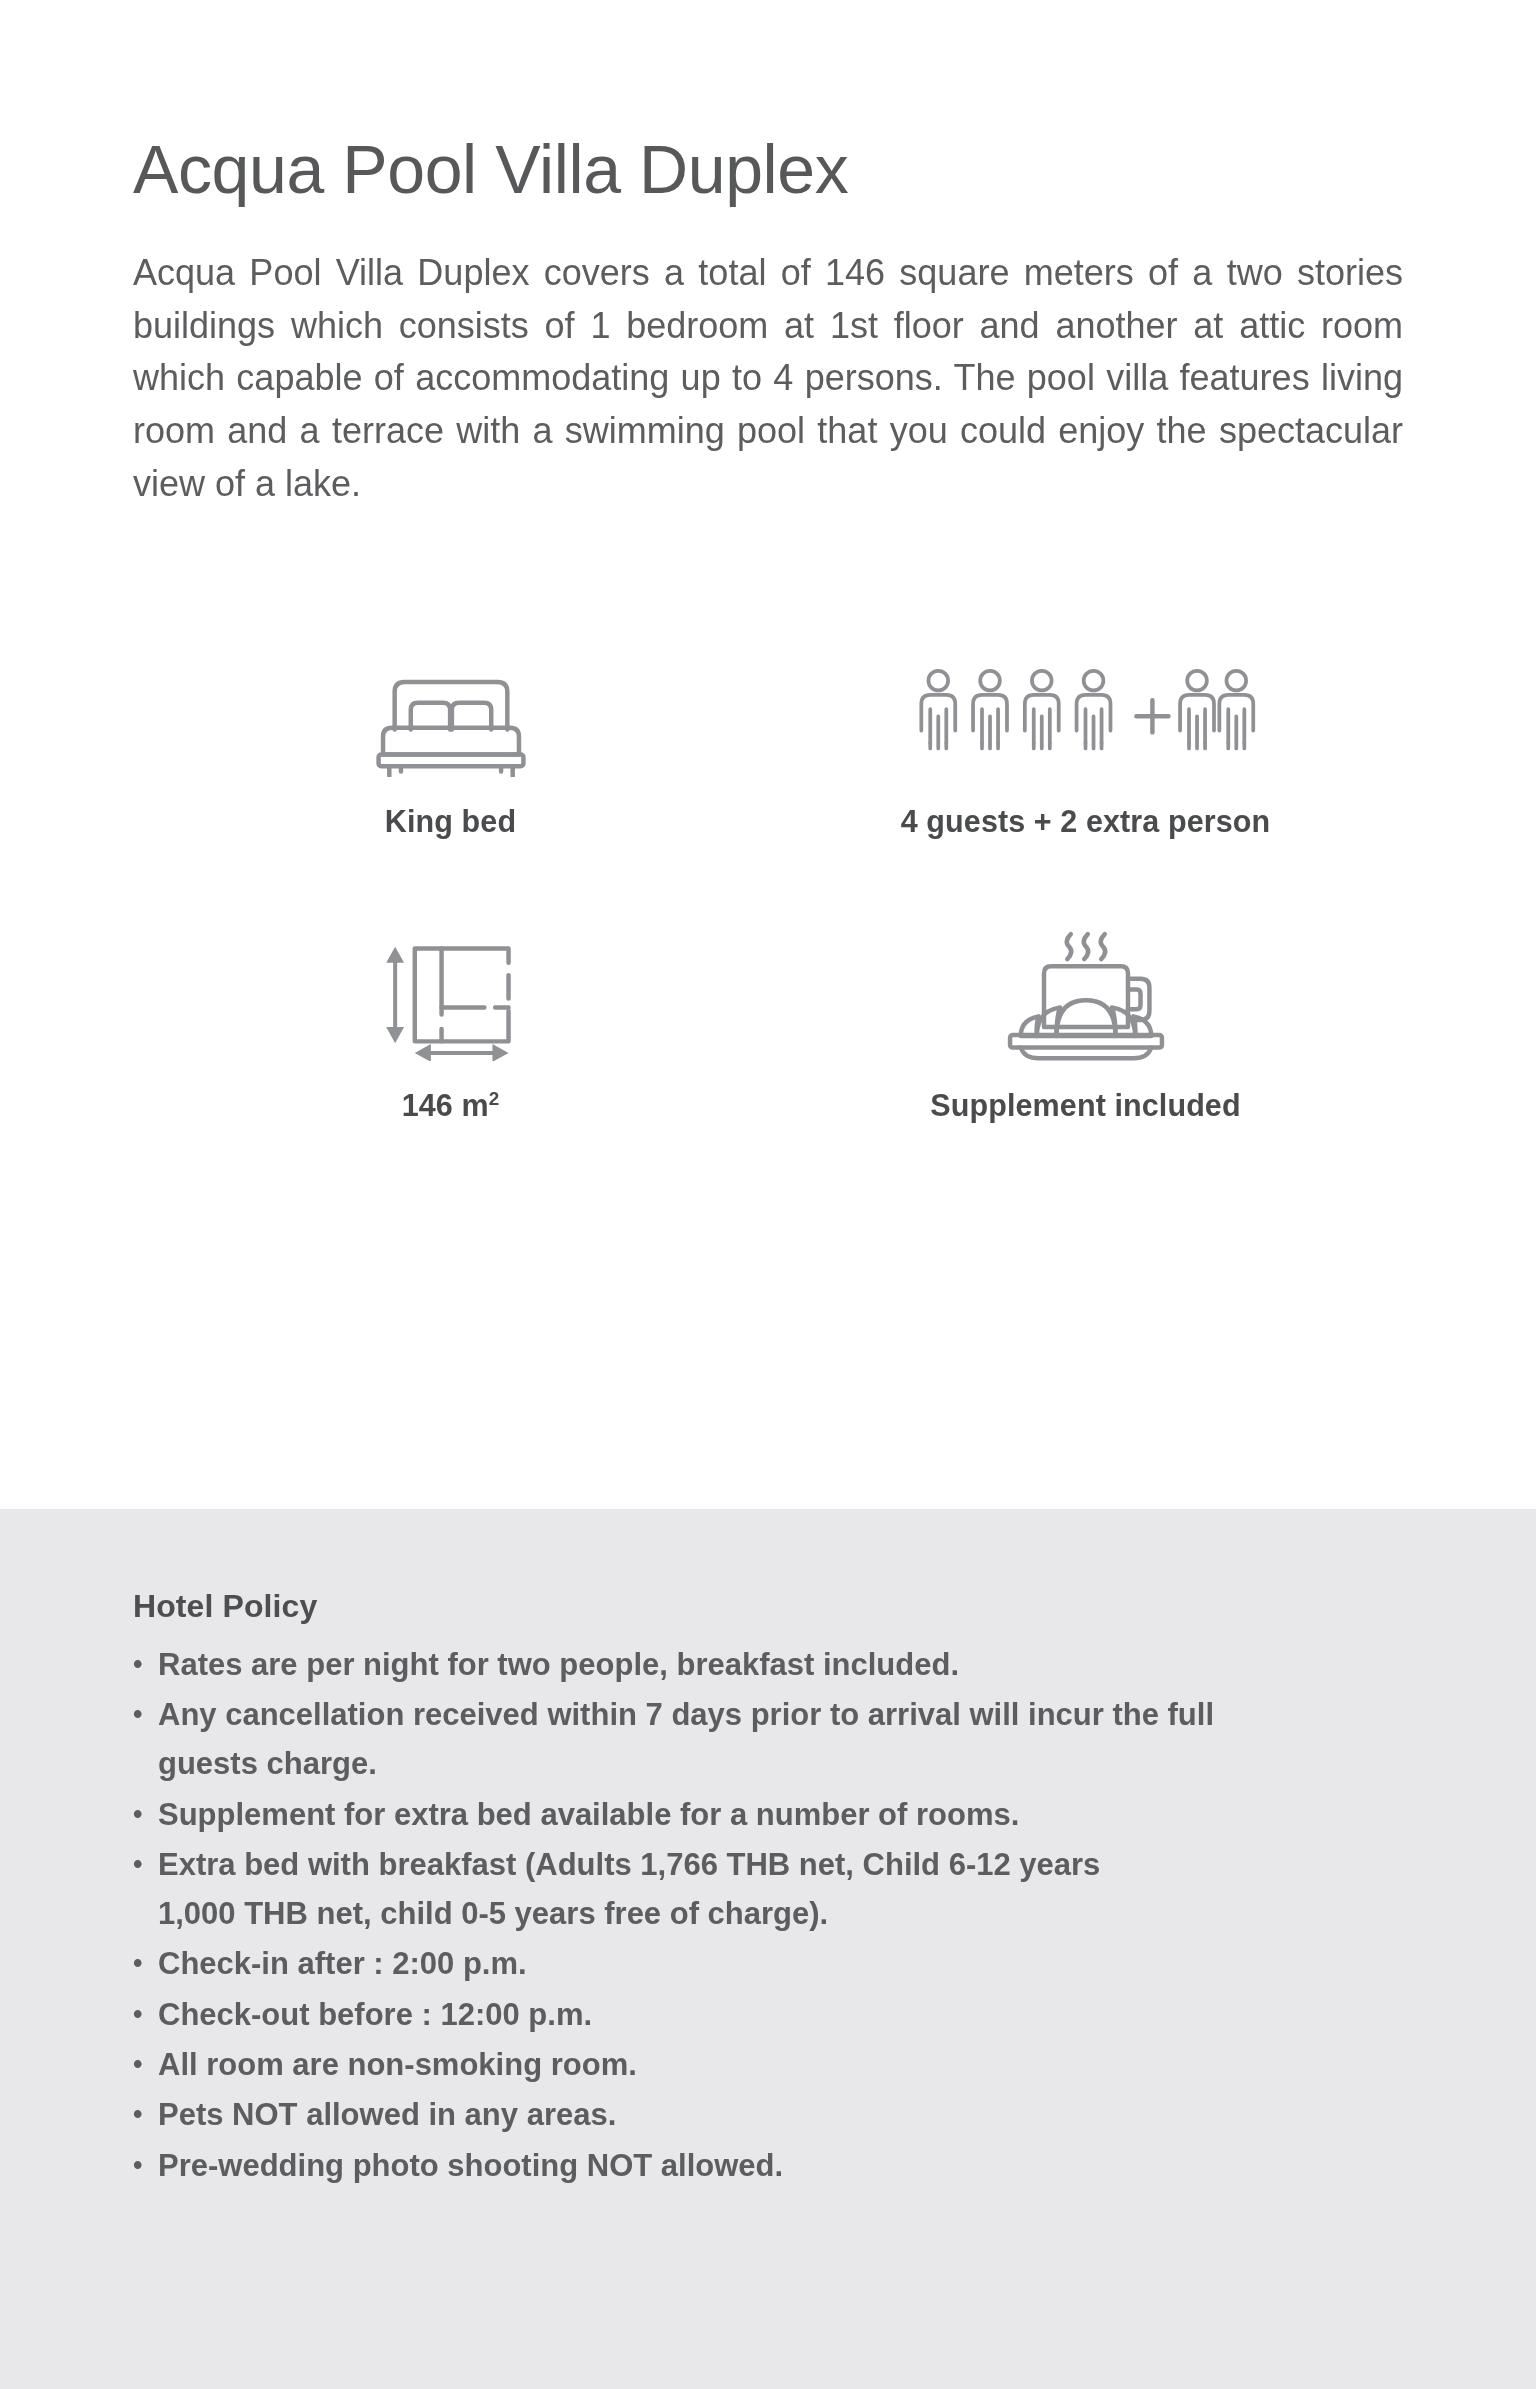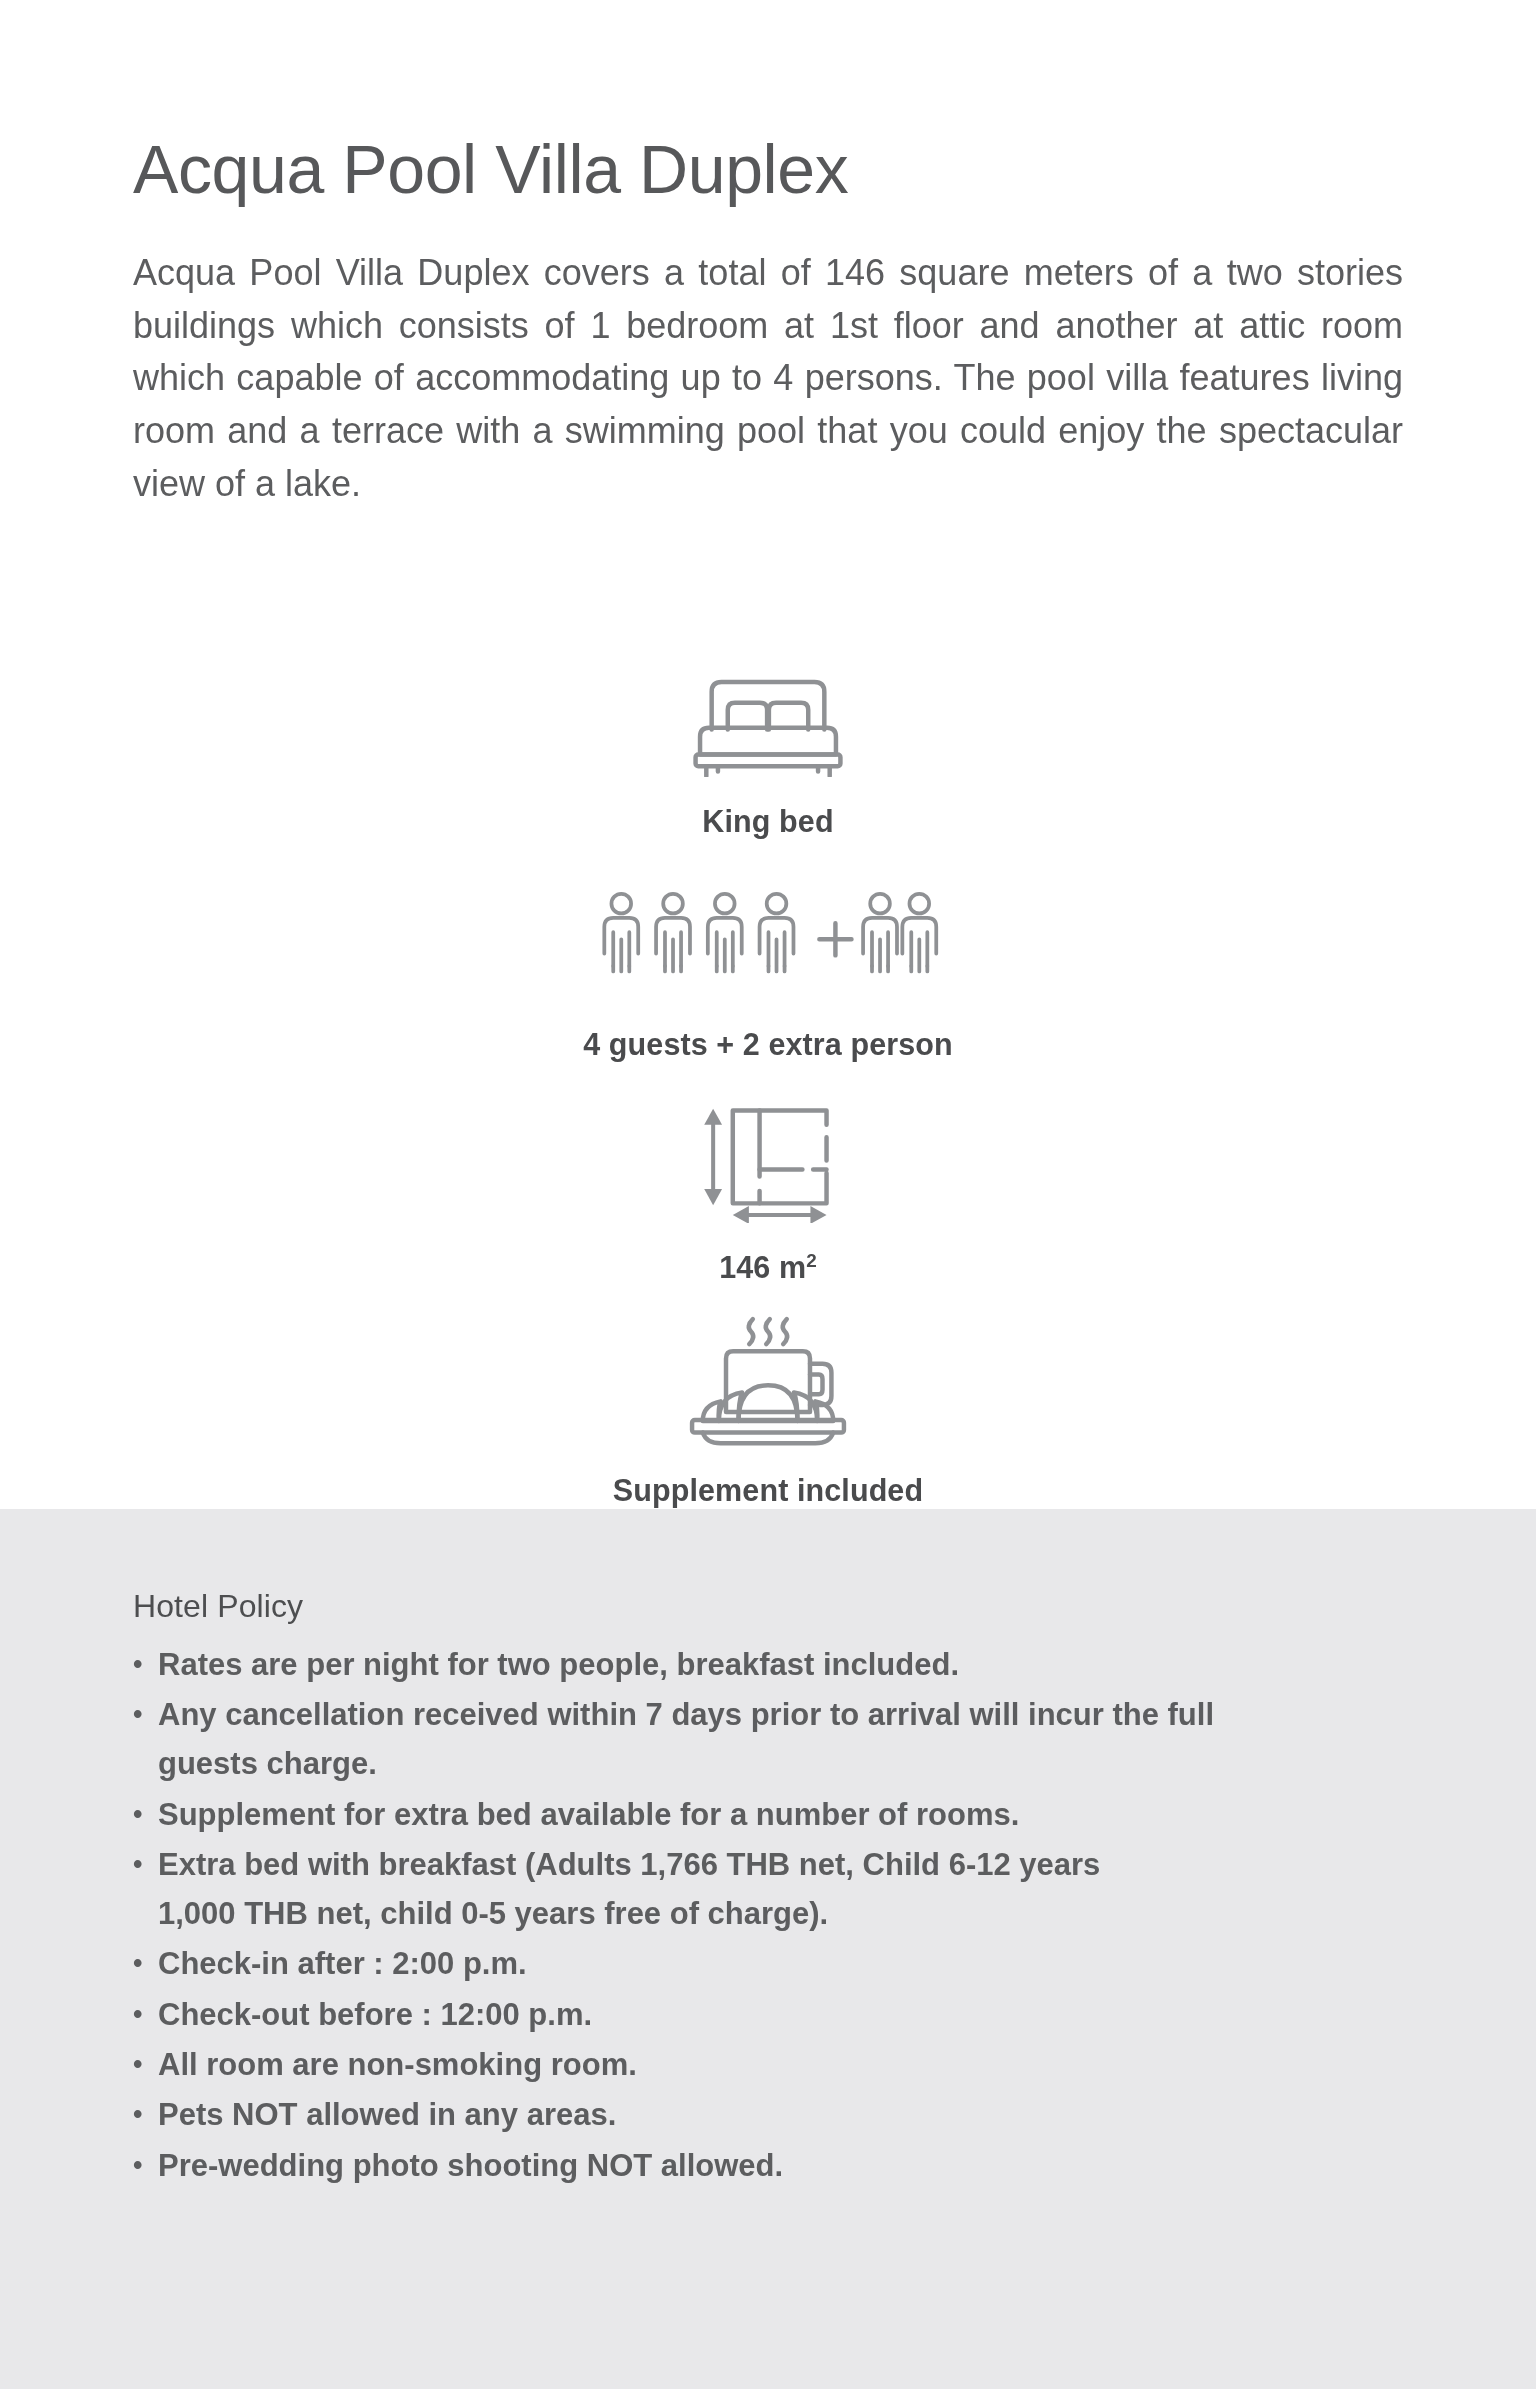--- a/index.html
+++ b/index.html
@@ -46,22 +46,23 @@
     text-justify: inter-word;
     width: 1270px;
     margin-bottom: 0;
   }
 
   
   .features {
     margin-top: 106px;
     width: 1270px;
     display: grid;
-    grid-template-columns: 1fr;
+    grid-template-columns: 1fr 1fr;
     grid-template-rows: auto auto;
+    row-gap: 61px;
   }
 
   .feature {
     display: flex;
     flex-direction: column;
     align-items: center;
     justify-content: flex-start;
   }
 
   .feature-icon {
@@ -104,21 +105,21 @@
 
   
   .policy-section {
     background: #e8e8ea;
     padding: 79px 134px 161px 133px;
     min-height: 881px;
   }
 
   .policy-title {
     font-size: 32px;
-    font-weight: 400;
+    font-weight: 700;
     color: #4d4e50;
     margin-bottom: 16px;
     letter-spacing: 0.1px;
   }
 
   .policy-list {
     list-style: none;
   }
 
   .policy-item {

